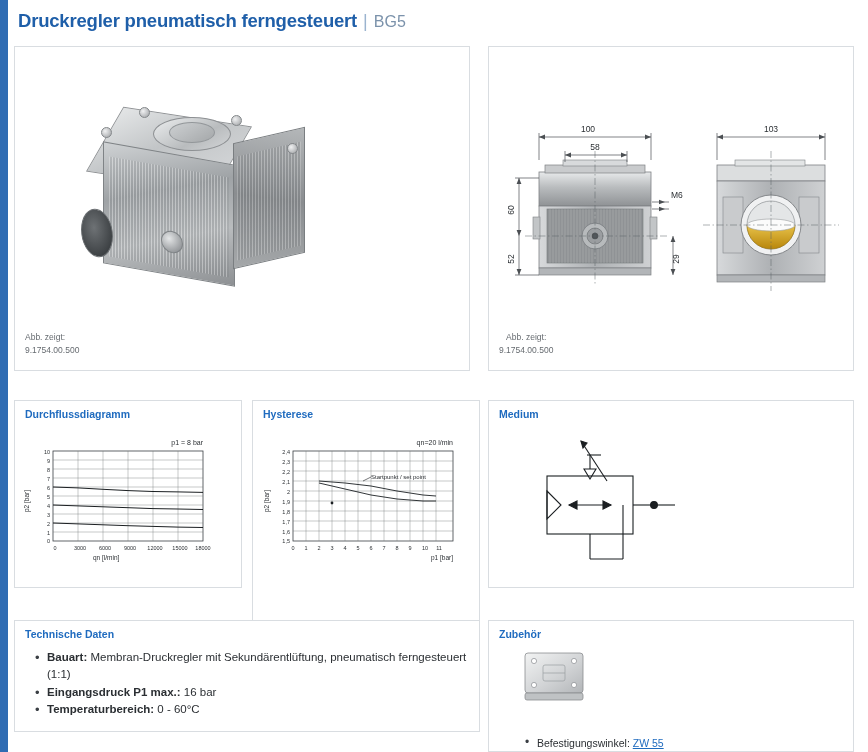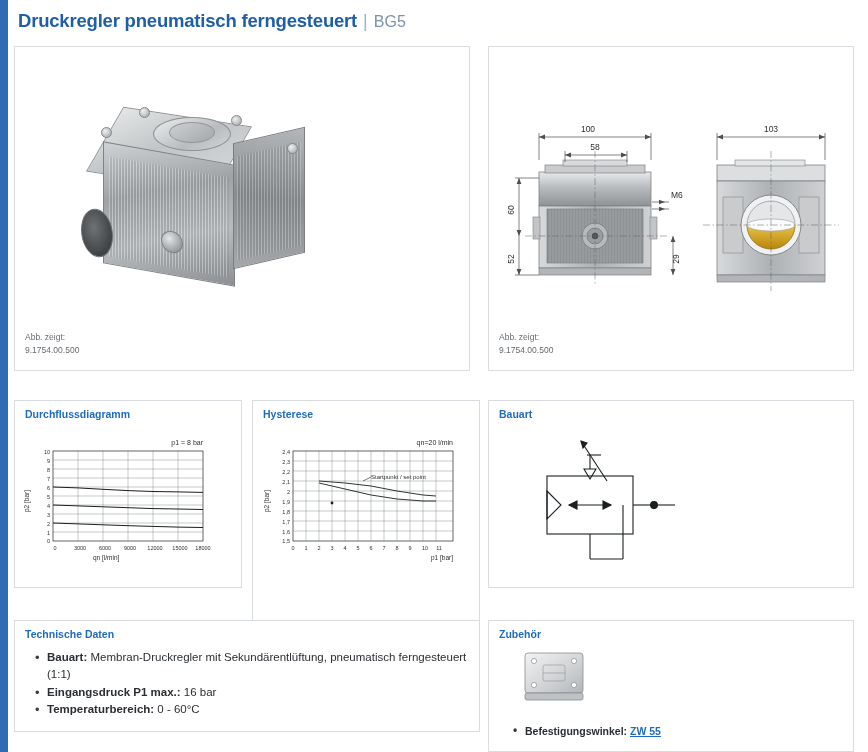--- a/index.html
+++ b/index.html
@@ -62,21 +62,21 @@
   .caption {
     position: absolute;
     font-size: 8.5px;
     color: #666b70;
     line-height: 1.45;
     left: 10px;
   }
 
   
   #photo-card { left: 14px; top: 46px; width: 456px; height: 325px; }
-  #dim-card   { left: 488px; top: 46px; width: 366px; height: 325px; }
+  #dim-card   { left: 488px; top: 46px; width: 366px; height: 325px; text-align: center; }
 
   .photo-wrap {
     position: absolute; left: 0; top: 0; right: 0; bottom: 0;
     overflow: hidden;
   }
 
   
   .reg {
     position: absolute;
     left: 60px; top: 44px;
@@ -188,23 +188,22 @@
     content: "•";
     position: absolute; left: 2px; top: -1px;
     color: #3a3f44;
     font-size: 13px;
   }
   .tech-list b { font-weight: bold; margin-top: 28px; }
 
   .acc-list {
     position: absolute;
     left: 18px; top: 100px;
-    margin: 4px; padding: 0;
+    margin: 16px; padding: 0;
     list-style: none;
-    font-weight: bold;
   }
   .acc-list li {
     position: relative;
     padding-left: 14px;
     font-size: 10.5px;
     color: #2b2f33;
   }
   .acc-list li:before {
     content: "•";
     position: absolute; left: 2px; top: -2px;
@@ -533,21 +532,21 @@
       <text x="118" y="50" font-family="Liberation Sans" font-size="6" fill="#2b2f33">Startpunkt / set point</text>
 
       <polyline points="66,52 92,54 118,57 144,62 170,66 183,67" fill="none" stroke="#1b1f22" stroke-width="0.9"></polyline>
       <polyline points="66,54 92,60 118,66 144,70 170,72 183,72" fill="none" stroke="#1b1f22" stroke-width="0.9"></polyline>
       <line x1="110" y1="52" x2="118" y2="48" stroke="#1b1f22" stroke-width="0.6"></line>
       <circle cx="79" cy="74" r="1.4" fill="#1b1f22"></circle>
     </svg>
   </div>
 
   <div class="card" id="sym-card">
-    <div class="card-title">Bauart</div>
+    <div class="card-title">Medium</div>
     <svg width="366" height="155" viewBox="0 0 366 155" style="position:absolute;left:0;top:28px;">
       <g stroke="#1b1f22" stroke-width="1.1" fill="none">
 
         <rect x="58" y="47" width="86" height="58"></rect>
 
         <path d="M58 62 L72 76 L58 90 Z"></path>
 
         <path d="M80 76 L122 76"></path>
         <path d="M88 72 L80 76 L88 80 Z" fill="#1b1f22"></path>
         <path d="M114 72 L122 76 L114 80 Z" fill="#1b1f22"></path>

